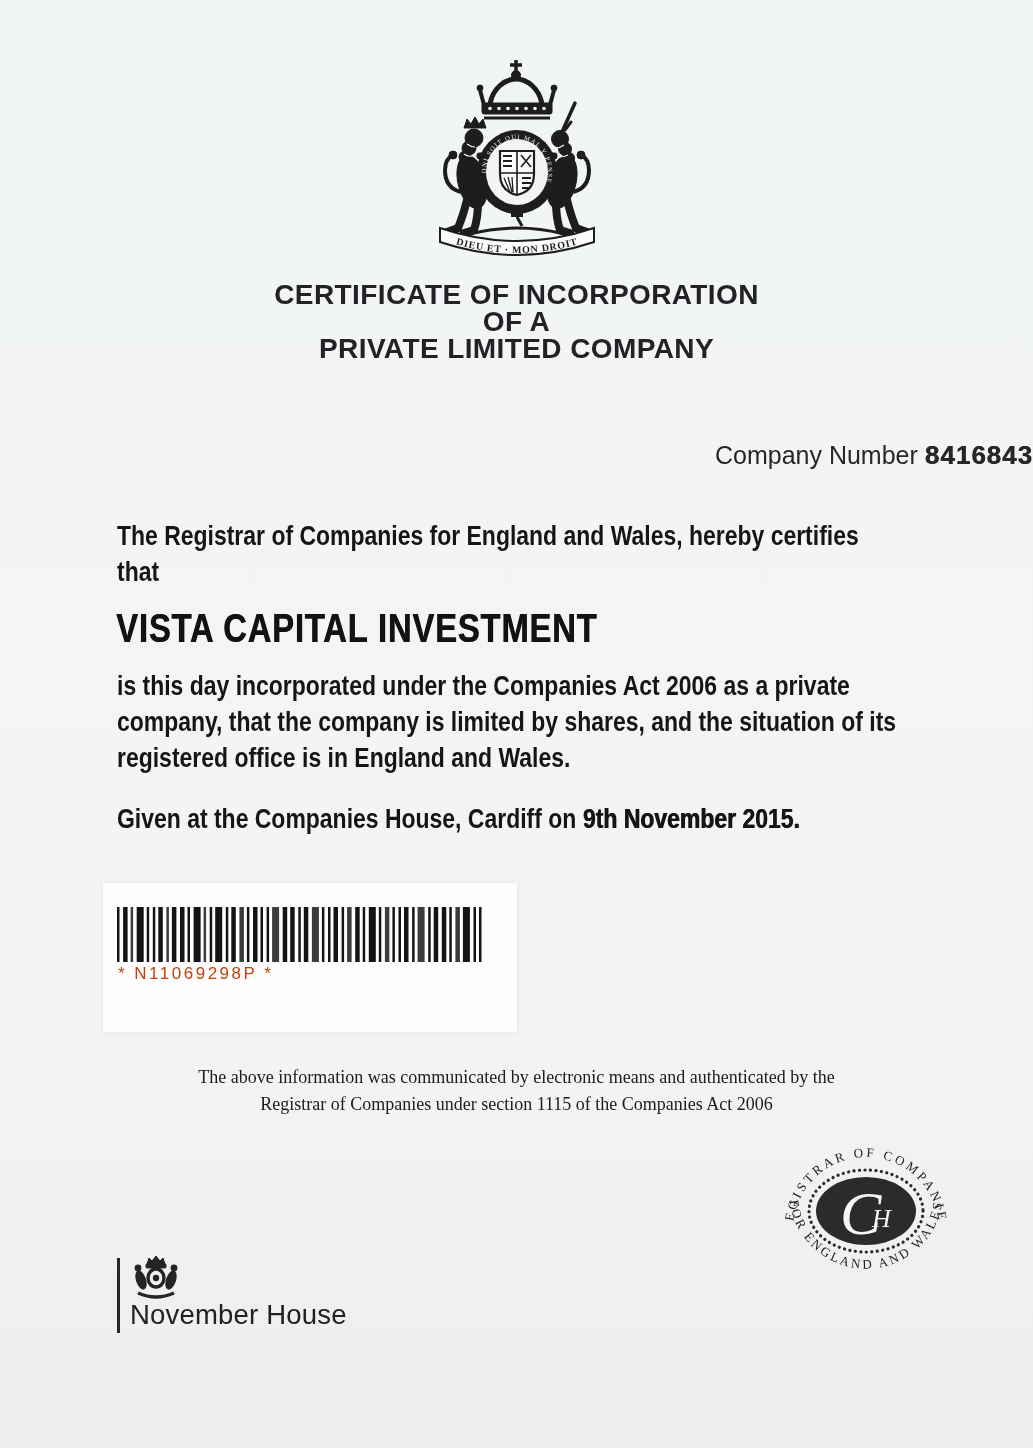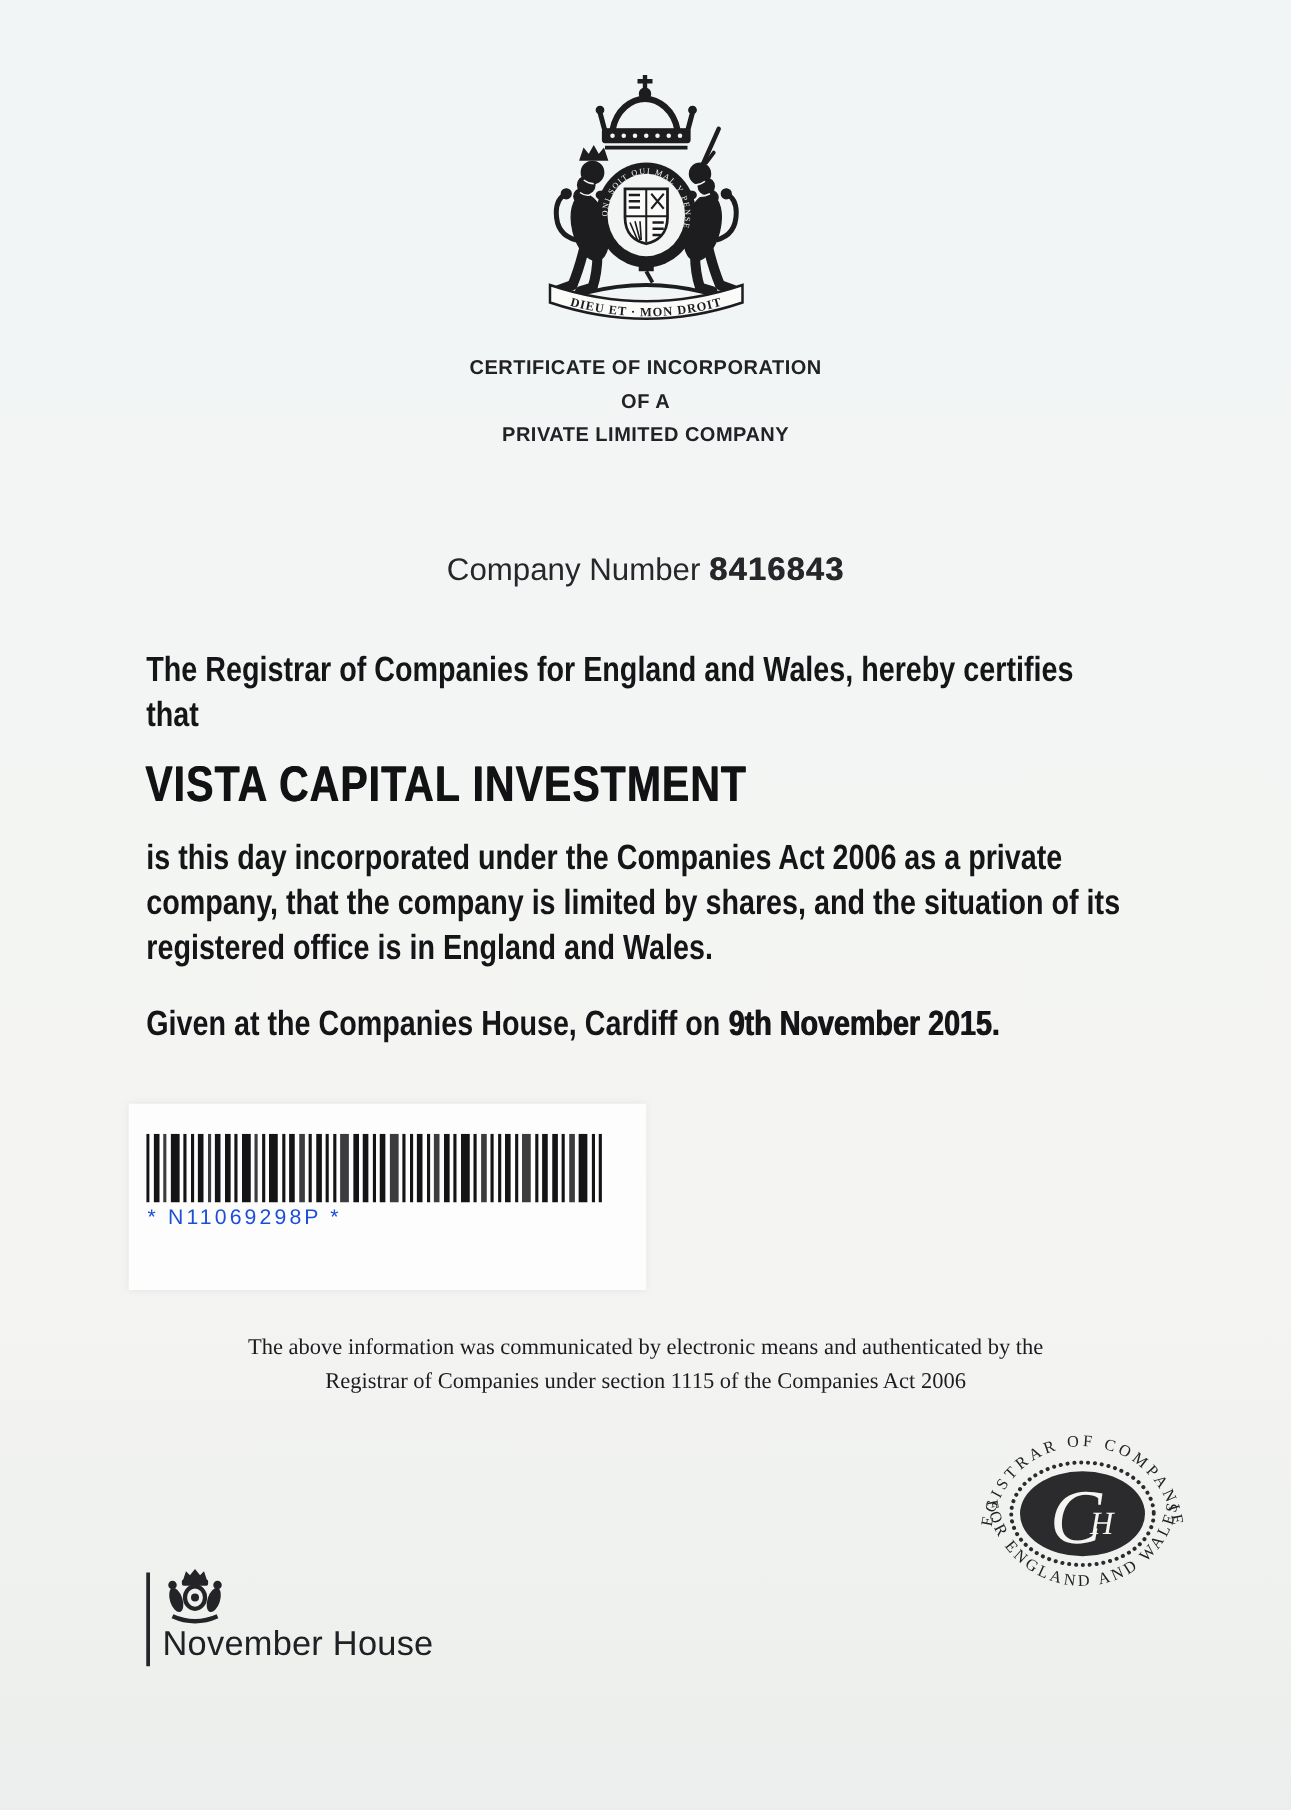--- a/index.html
+++ b/index.html
@@ -5,25 +5,25 @@
 <style>
   html,body{margin:0;padding:0;background:#e8e8e8;}
   .page{
     position:relative;width:1033px;height:1448px;overflow:hidden;
     background:linear-gradient(180deg,#f1f5f6 0%,#f3f5f4 35%,#f4f5f2 70%,#eef0ee 92%,#ebeeec 100%);
     font-family:"Liberation Sans",sans-serif;color:#17171a;
   }
   .arms{position:absolute;left:412px;top:58px;}
   .heading{
     position:absolute;top:281px;left:0;width:100%;text-align:center;
-    font-weight:bold;font-size:16px;line-height:27px;letter-spacing:.4px;color:#222226;
+    font-weight:bold;font-size:28px;line-height:27px;letter-spacing:.4px;color:#222226;
     white-space:pre-line;
   }
   .company-number{
-    position:absolute;top:440px;left:0;width:100%;text-align:center;
+    position:absolute;top:440px;left:0;width:100%;text-align:right;
     font-size:25px;color:#26262b;
   }
   .company-number .num{font-weight:bold;font-size:26px;letter-spacing:1px;text-shadow:.5px 0 0 currentColor;}
   .cond{transform:scaleX(.82);transform-origin:0 0;width:1200px;}
   .para{
     position:absolute;left:117px;font-size:28px;line-height:36px;font-weight:bold;
     color:#151518;white-space:pre-line;
   }
   .p1{top:518px;}
   .p2{top:668px;}
@@ -36,21 +36,21 @@
     position:absolute;left:117px;top:803px;font-size:28px;font-weight:bold;
     white-space:nowrap;color:#151518;transform:scaleX(.82);transform-origin:0 0;width:1200px;
   }
   .given .date{text-shadow:.8px 0 0 currentColor;}
   .barcode-box{
     position:absolute;left:103px;top:883px;width:414px;height:149px;background:#fdfdfd;
     box-shadow:0 0 6px rgba(160,170,170,.25);
   }
   .barcode-svg{position:absolute;left:14px;top:24px;}
   .barcode-label{
-    position:absolute;left:15px;top:81px;font-size:17px;letter-spacing:2.5px;color:#1d4ed8;
+    position:absolute;left:15px;top:81px;font-size:17px;letter-spacing:2.5px;color:#c2410c;
   }
   .footnote{
     position:absolute;top:1064px;left:0;width:100%;text-align:center;
     font-family:"Liberation Serif",serif;font-size:18px;line-height:27px;
     color:#1b1b20;white-space:pre-line;
   }
   .seal{position:absolute;left:766px;top:1134px;}
   .seal-caption{
     position:absolute;left:756px;top:1282px;width:220px;text-align:center;
     font-size:13.5px;font-weight:bold;line-height:17px;letter-spacing:.2px;

